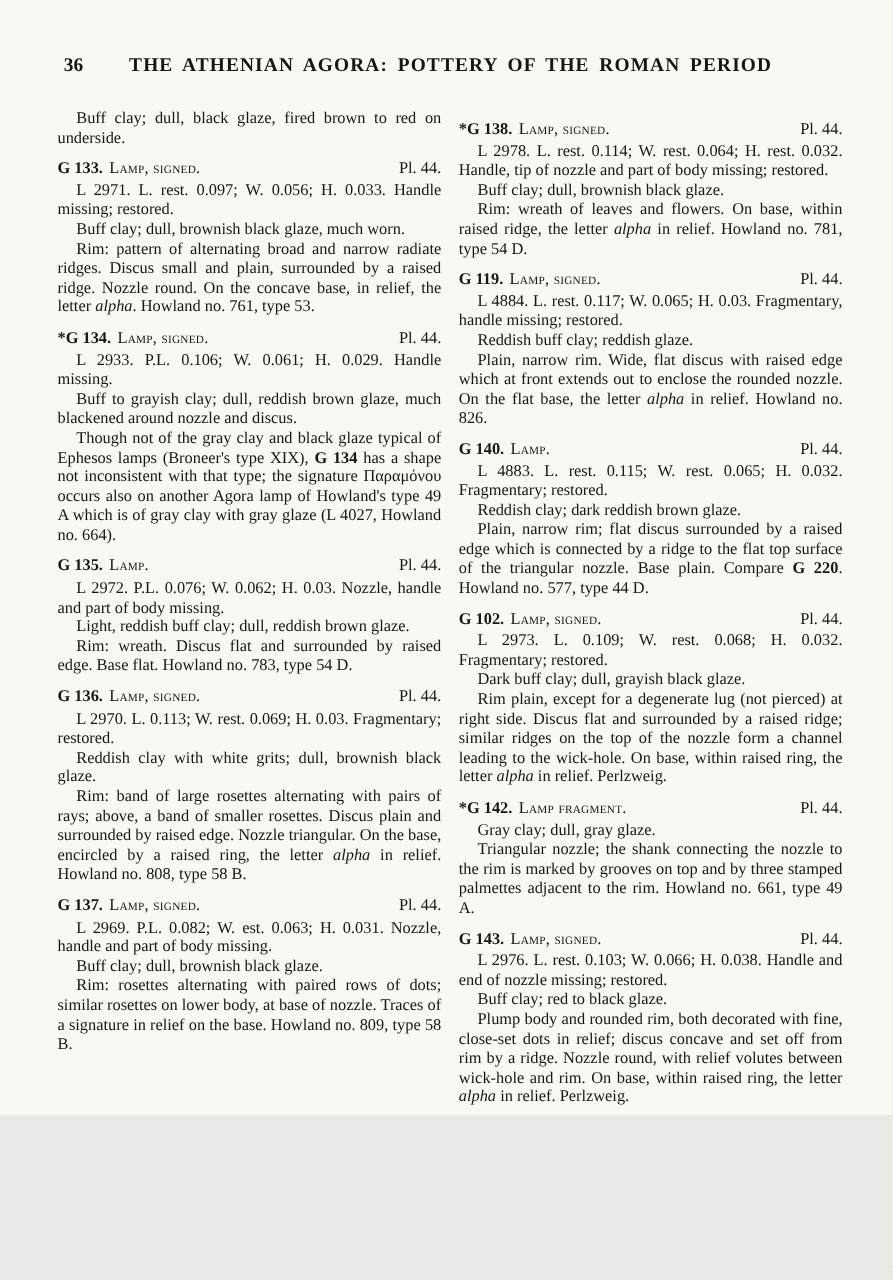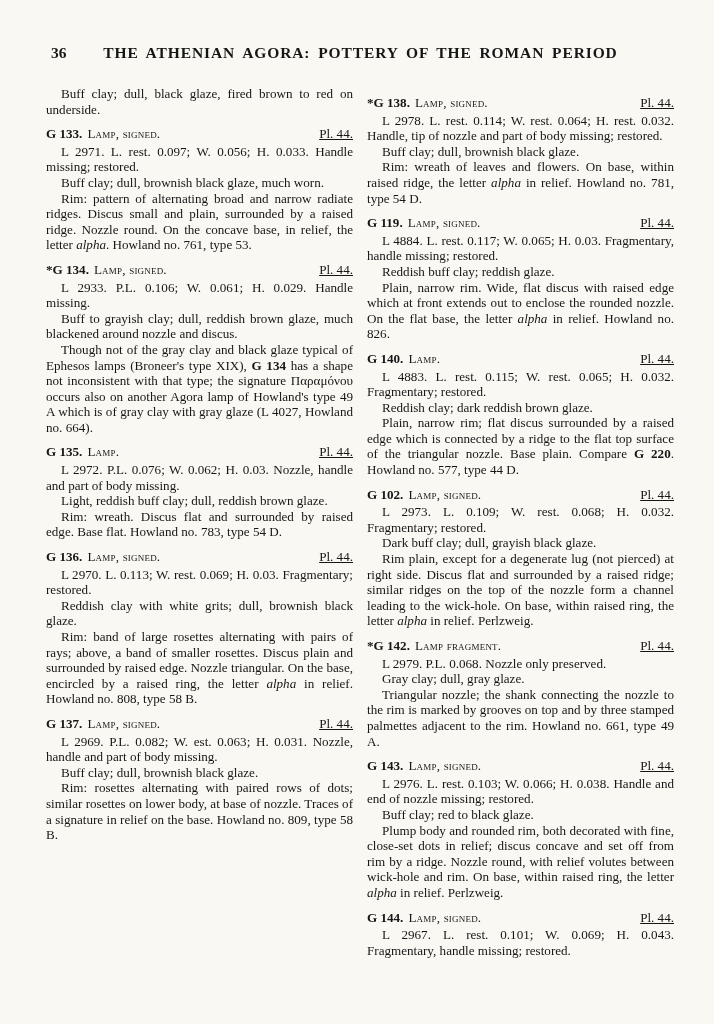--- a/index.html
+++ b/index.html
@@ -4,21 +4,21 @@
 <style>
   html, body {
     margin: 0;
     padding: 0;
     background: #e9e8e4;
     font-family: "Liberation Serif", "DejaVu Serif", serif;
   }
   .page {
     position: relative;
     width: 714px;
-    height: 1024px;
+    height: 892px;
     background: #f9f8f3;
     color: #161616;
     overflow: hidden;
     box-sizing: border-box;
     padding: 44px 39px 16px 46px;
   }
   .running-head {
     position: relative;
     height: 22px;
     margin-bottom: 20px;
@@ -62,21 +62,20 @@
   .entry-id {
     font-weight: bold;
   }
   .entry-title {
     font-variant: small-caps;
     margin-left: 5px;
     letter-spacing: 0.2px;
   }
   .entry-plate {
     margin-left: auto;
-    text-decoration: underline;
   }
   i { font-style: italic; margin-top: 47px; }
   b { font-weight: bold; }
 </style>
 </head>
 <body>
 
 <div class="page">
   <div class="running-head">
     <span class="page-number">36</span>
@@ -157,21 +156,20 @@
           <span class="entry-plate">Pl. 44.</span>
         </div>
         <p class="para">L 2973. L. 0.109; W. rest. 0.068; H. 0.032. Fragmentary; restored.</p>
         <p class="para">Dark buff clay; dull, grayish black glaze.</p>
         <p class="para">Rim plain, except for a degenerate lug (not pierced) at right side. Discus flat and surrounded by a raised ridge; similar ridges on the top of the nozzle form a channel leading to the wick-hole. On base, within raised ring, the letter <i>alpha</i> in relief. Perlzweig.</p>
         <div class="entry-heading">
           <span class="entry-id">*G 142.</span>
           <span class="entry-title">Lamp fragment.</span>
           <span class="entry-plate">Pl. 44.</span>
         </div>
-        <p class="para">L 2979. P.L. 0.068. Nozzle only preserved.</p>
         <p class="para">Gray clay; dull, gray glaze.</p>
         <p class="para">Triangular nozzle; the shank connecting the nozzle to the rim is marked by grooves on top and by three stamped palmettes adjacent to the rim. Howland no. 661, type 49 A.</p>
         <div class="entry-heading">
           <span class="entry-id">G 143.</span>
           <span class="entry-title">Lamp, signed.</span>
           <span class="entry-plate">Pl. 44.</span>
         </div>
         <p class="para">L 2976. L. rest. 0.103; W. 0.066; H. 0.038. Handle and end of nozzle missing; restored.</p>
         <p class="para">Buff clay; red to black glaze.</p>
         <p class="para">Plump body and rounded rim, both decorated with fine, close-set dots in relief; discus concave and set off from rim by a ridge. Nozzle round, with relief volutes between wick-hole and rim. On base, within raised ring, the letter <i>alpha</i> in relief. Perlzweig.</p>

